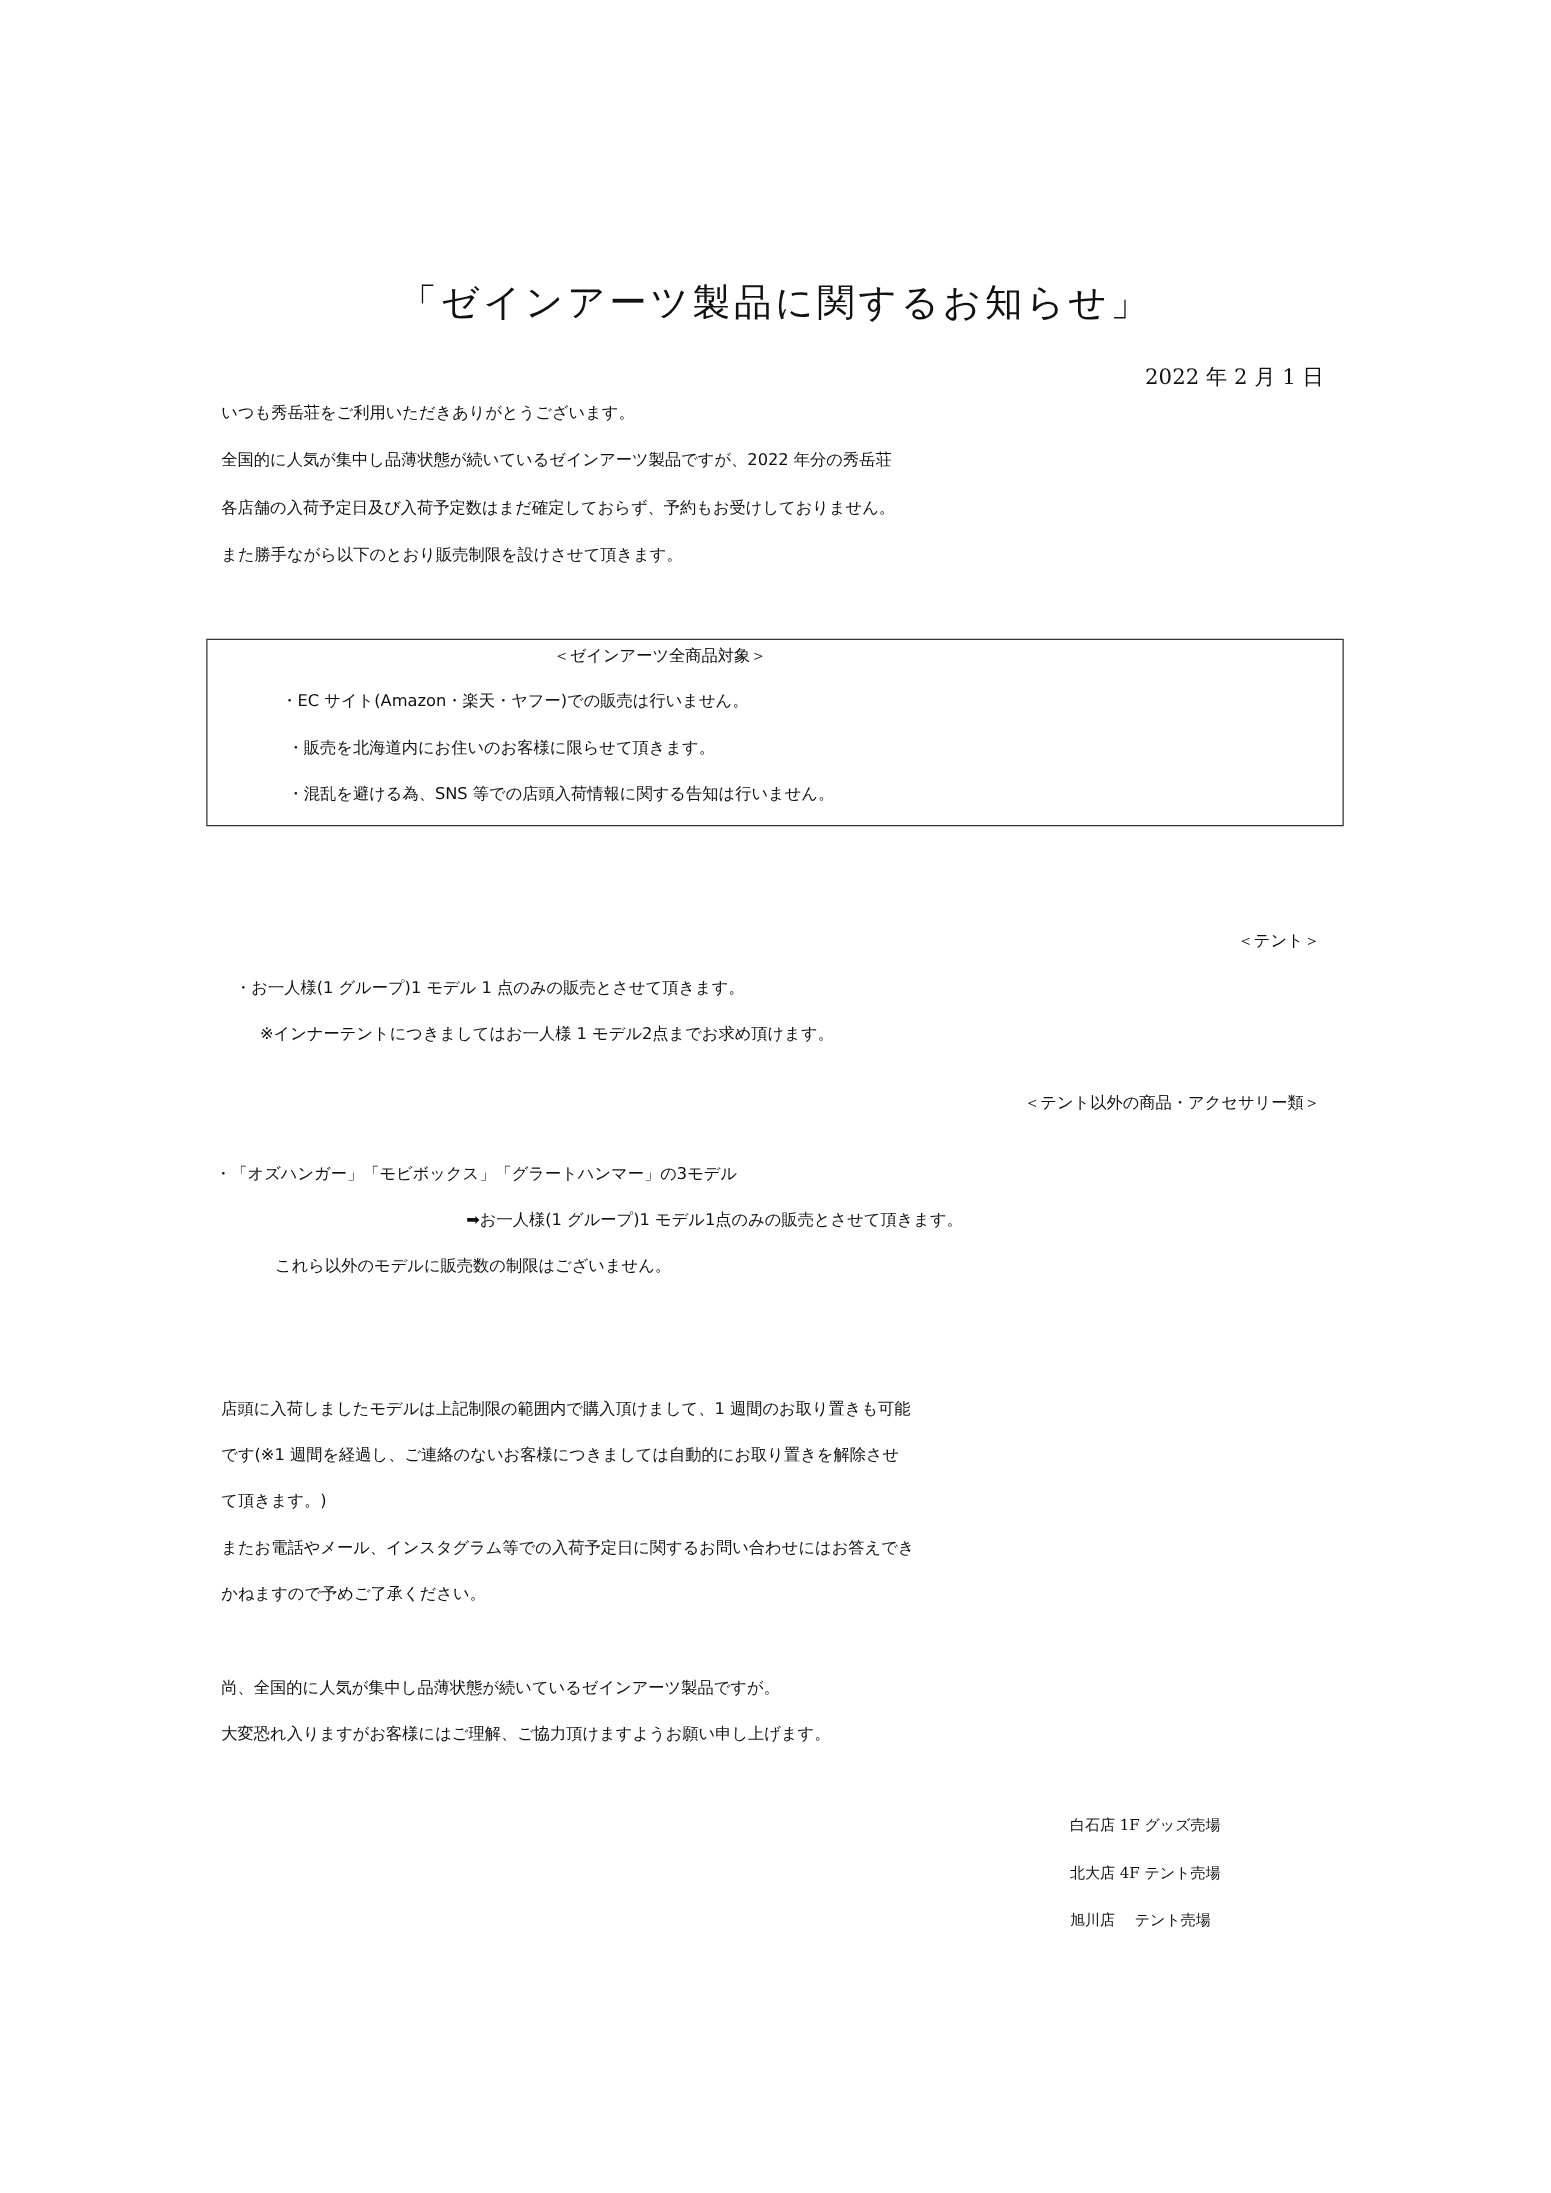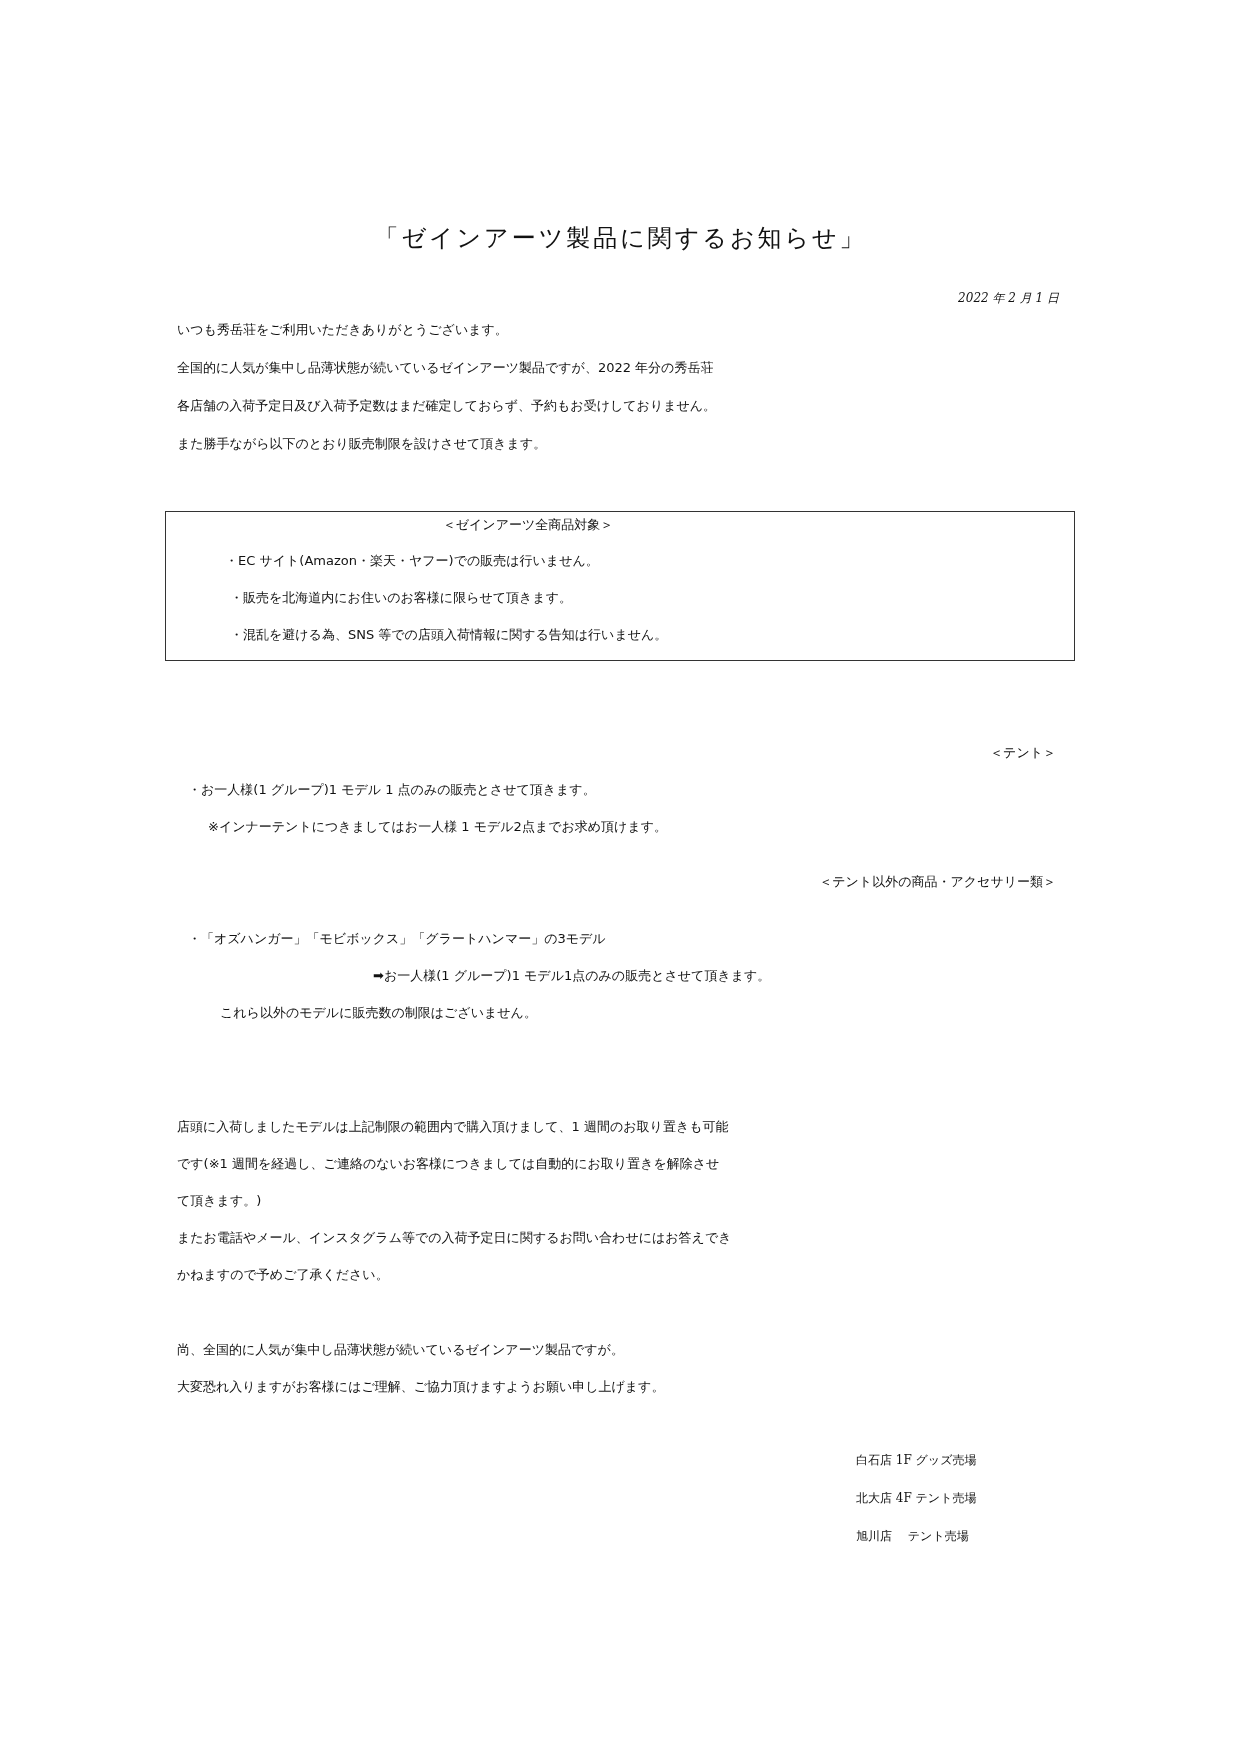--- a/index.html
+++ b/index.html
@@ -1,20 +1,20 @@
 <!DOCTYPE html>
 <html><head>
 <meta charset="utf-8">
 <style>
   html, body { margin:0; padding:0; background:#ffffff; }
   body { width:1241px; height:1754px; position:relative; overflow:hidden; color:#111; font-family:"DejaVu Sans", sans-serif; }
   .abs { position:absolute; white-space:nowrap; }
   .serif { font-family:"DejaVu Serif", "Liberation Serif", serif; }
-  .title { top:222px; left:0; width:1241px; text-align:center; font-size:24px; letter-spacing:3px; }
-  .date { top:290px; right:182px; font-size:12px;font-style:italic; }
+  .title { top:222px; left:0; width:1241px; text-align:center; font-size:30px; letter-spacing:3px; }
+  .date { top:290px; right:182px; font-size:17px; }
   .para { font-size:13px; left:177px; }
   .box { position:absolute; left:165px; top:511px; width:908px; height:148px; border:1.5px solid #333; }
   .center { left:0; width:1056px; text-align:center; }
   .store { font-size:12px; left:856px; }
 </style>
 </head>
 <body>
 
 <div>
   <div class="abs title serif">「ゼインアーツ製品に関するお知らせ」</div>
@@ -29,21 +29,21 @@
   <div class="abs para center" style="top:516px;left:0;">＜ゼインアーツ全商品対象＞</div>
   <div class="abs para" style="top:552px;left:225px;">・EC サイト(Amazon・楽天・ヤフー)での販売は行いません。</div>
   <div class="abs para" style="top:589px;left:230px;">・販売を北海道内にお住いのお客様に限らせて頂きます。</div>
   <div class="abs para" style="top:626px;left:230px;">・混乱を避ける為、SNS 等での店頭入荷情報に関する告知は行いません。</div>
 
   <div class="abs para center" style="top:744px;left:0;text-align:right;">＜テント＞</div>
   <div class="abs para" style="top:781px;left:188px;">・お一人様(1 グループ)1 モデル 1 点のみの販売とさせて頂きます。</div>
   <div class="abs para" style="top:818px;left:208px;">※インナーテントにつきましてはお一人様 1 モデル2点までお求め頂けます。</div>
 
   <div class="abs para center" style="top:873px;left:0;text-align:right;">＜テント以外の商品・アクセサリー類＞</div>
-  <div class="abs para" style="top:930px;left:188px;">・「オズハンガー」「モビボックス」「グラートハンマー」の3モデル</div>
+  <div class="abs para" style="top:930px;left:172px;">・「オズハンガー」「モビボックス」「グラートハンマー」の3モデル</div>
   <div class="abs para" style="top:967px;left:373px;">➡お一人様(1 グループ)1 モデル1点のみの販売とさせて頂きます。</div>
   <div class="abs para" style="top:1004px;left:220px;">これら以外のモデルに販売数の制限はございません。</div>
 
   <div class="abs para" style="top:1118px;">店頭に入荷しましたモデルは上記制限の範囲内で購入頂けまして、1 週間のお取り置きも可能</div>
   <div class="abs para" style="top:1155px;">です(※1  週間を経過し、ご連絡のないお客様につきましては自動的にお取り置きを解除させ</div>
   <div class="abs para" style="top:1192px;">て頂きます。)</div>
   <div class="abs para" style="top:1229px;">またお電話やメール、インスタグラム等での入荷予定日に関するお問い合わせにはお答えでき</div>
   <div class="abs para" style="top:1266px;">かねますので予めご了承ください。</div>
 
   <div class="abs para" style="top:1341px;">尚、全国的に人気が集中し品薄状態が続いているゼインアーツ製品ですが。</div>

